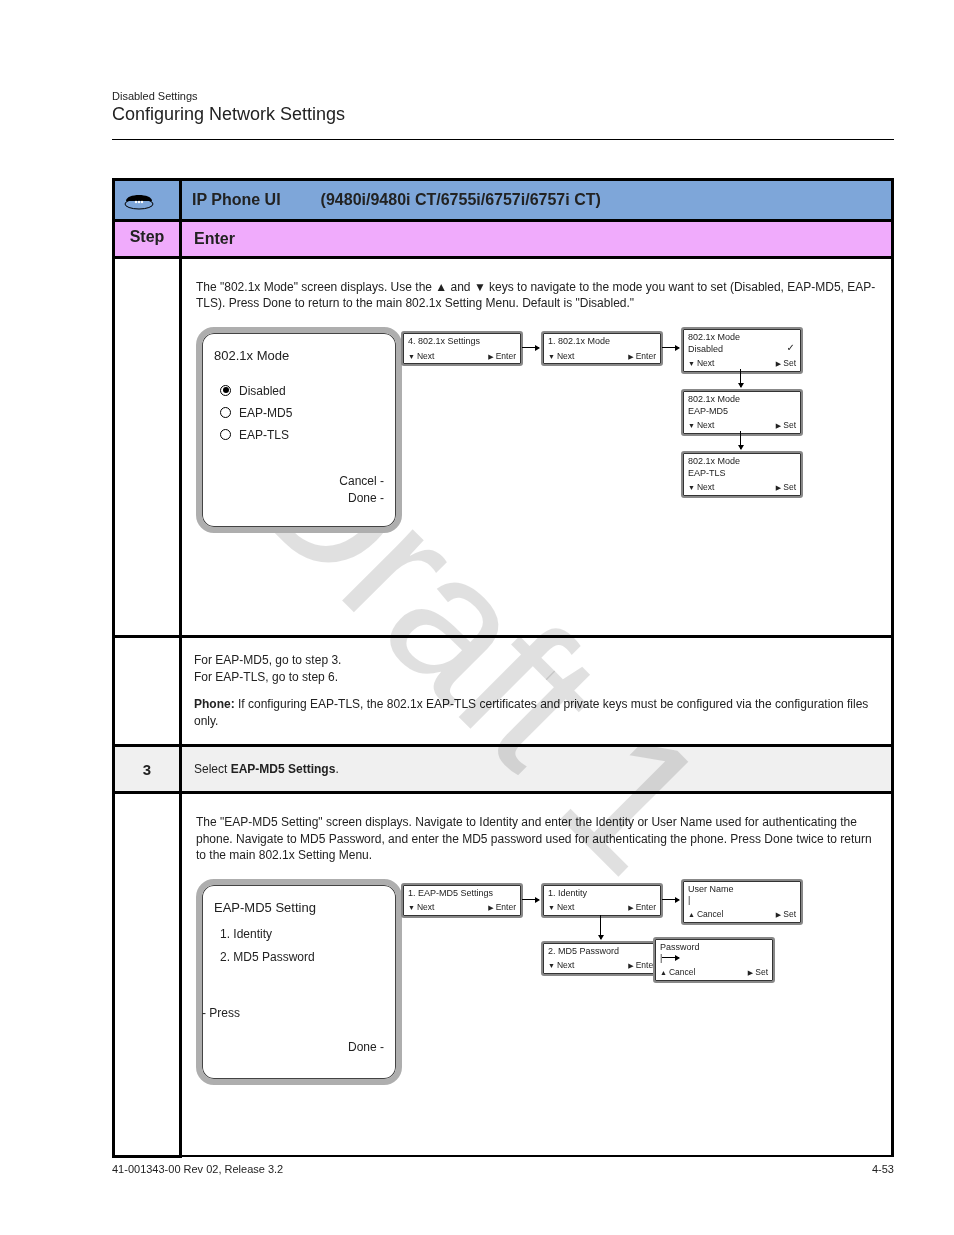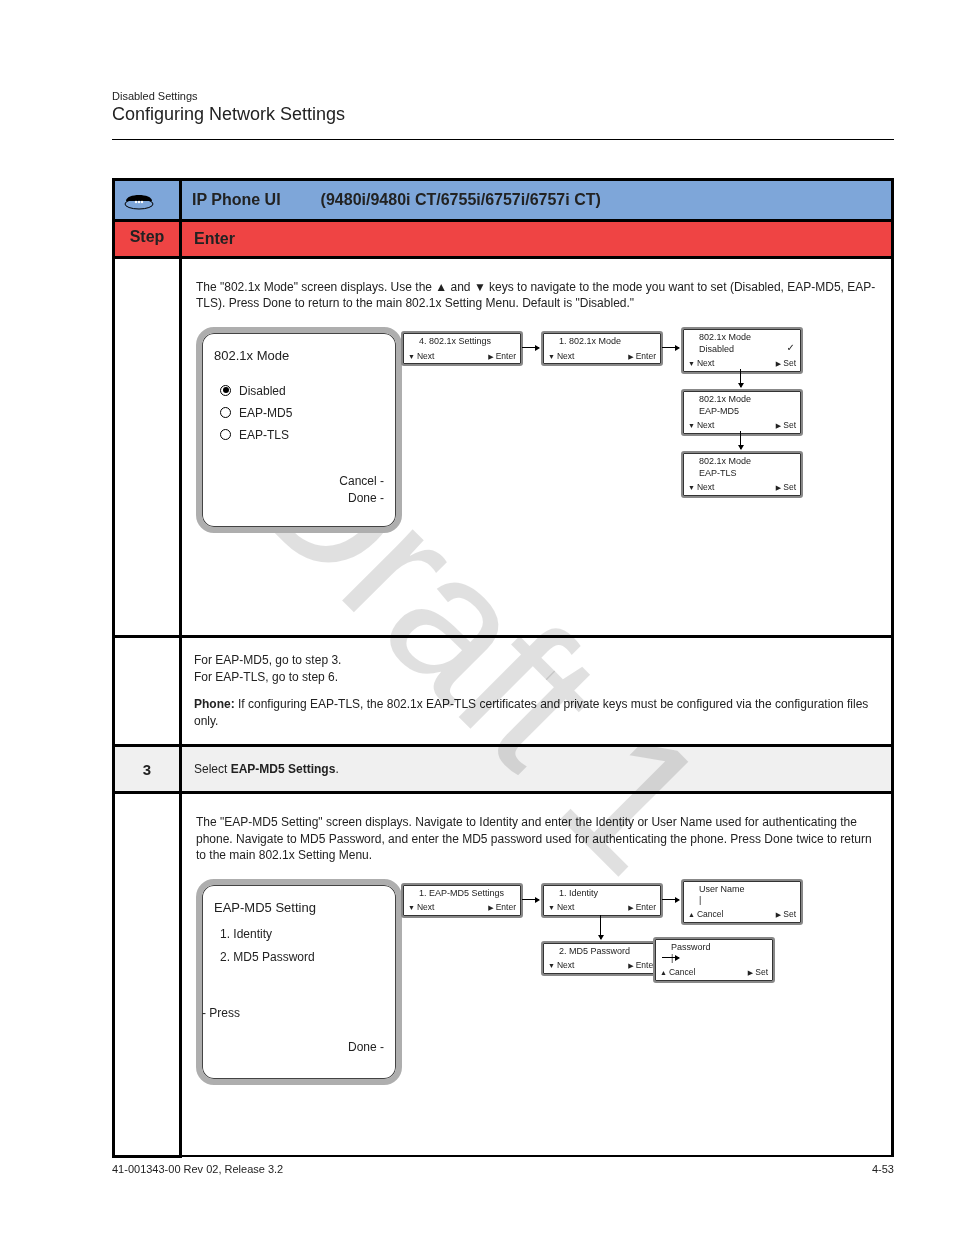--- a/index.html
+++ b/index.html
@@ -36,21 +36,21 @@
   .main-table {
     width: 100%;
     border-collapse: collapse;
     margin-top: 38px;
   }
   .main-table td { border: 3px solid #000000; vertical-align: top; padding: 0; }
   .hdr-row td { background: #7ea6d9; }
   .hdr-row td:first-child { width: 50px; }
   .hdr-row .icon-cell { padding: 6px 7px; }
   .hdr-row .title-cell { padding:10px 10px; font-size:16px; font-weight:600; white-space: pre; }
-  .subhdr-row td { background: #ef4444; }
+  .subhdr-row td { background: #f0abfc; }
   .subhdr-row .step-cell { text-align:center; font-size:16px; font-weight:600; padding:6px 0;}
   .subhdr-row .action-cell { padding:8px 12px; font-size:16px; font-weight:600; }
   .body-row .step-cell { width:50px; }
   .body-row .content-cell { padding: 20px 14px 18px 14px; font-size:12px; line-height:1.35; }
   .intro-text { margin-bottom:16px; white-space: pre-line; }
   .diagram-area { position: relative; height: 290px; }
   .diagram-area2 { position: relative; height: 260px; }
   
   .screen-box {
     position:absolute;
@@ -76,21 +76,21 @@
   .fnode {
     position:absolute;
     width:118px;
     border:2px solid #888;
     border-radius:3px;
     background:#fff;
     box-shadow: inset 0 0 0 1px #333;
     font-size:9px;
     line-height:1.25;
   }
-  .fnode-inner{ padding:3px 5px 2px 16px; }
+  .fnode-inner{ padding:3px 5px 2px 5px; }
   .fnode-title{ font-size:9px; }
   .fnode-sub{ font-size:9px; }
   .fnode-check{ position:absolute; right:6px; top:13px; font-size:10px;}
   .fnode-ftr{
     display:flex; justify-content:space-between;
     font-size:8.5px; padding:1px 5px 3px 5px;
   }
   .ftr-left::before{content:"▼"; font-size:7px; margin-right:2px;}
   .ftr-right::before{content:"▶"; font-size:7px; margin-right:2px;}
   .ftr-up::before{content:"▲"; font-size:7px; margin-right:2px;}

